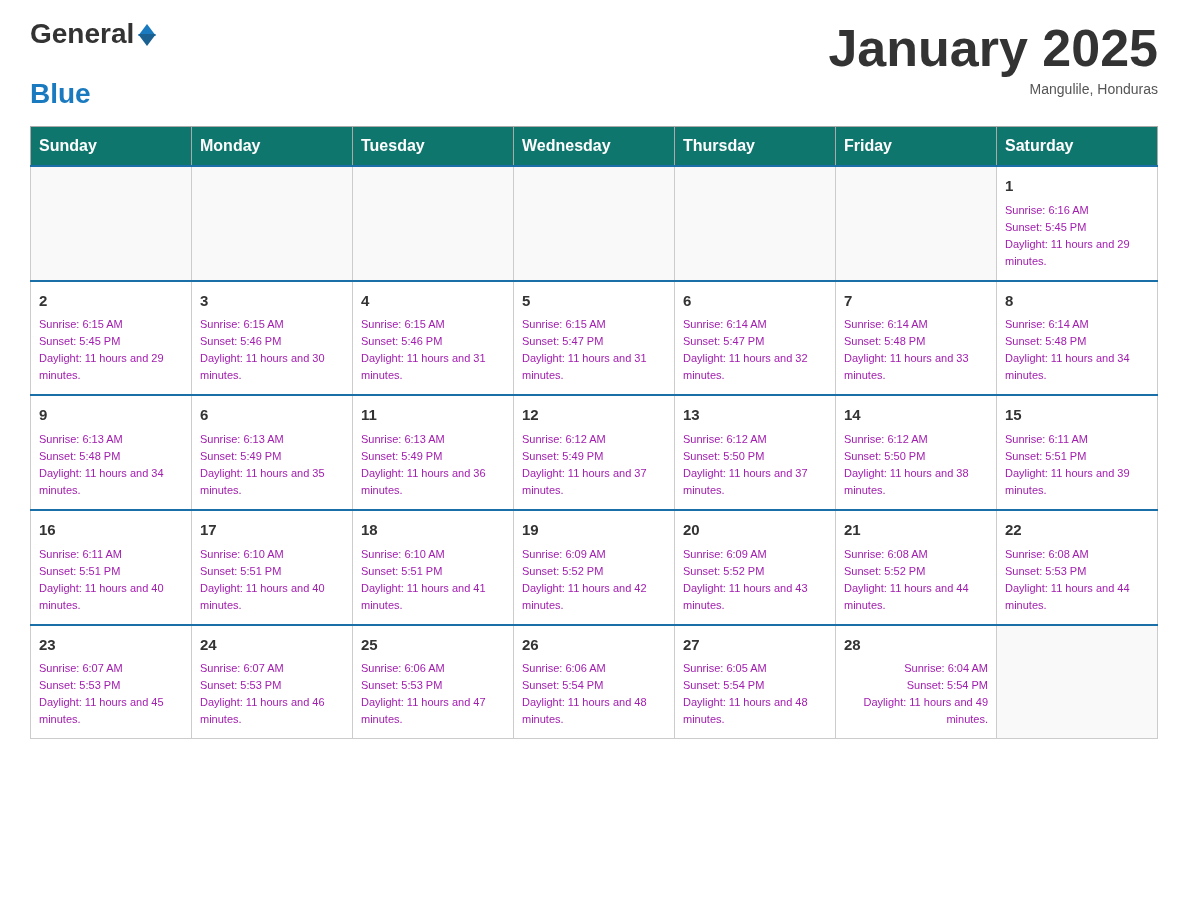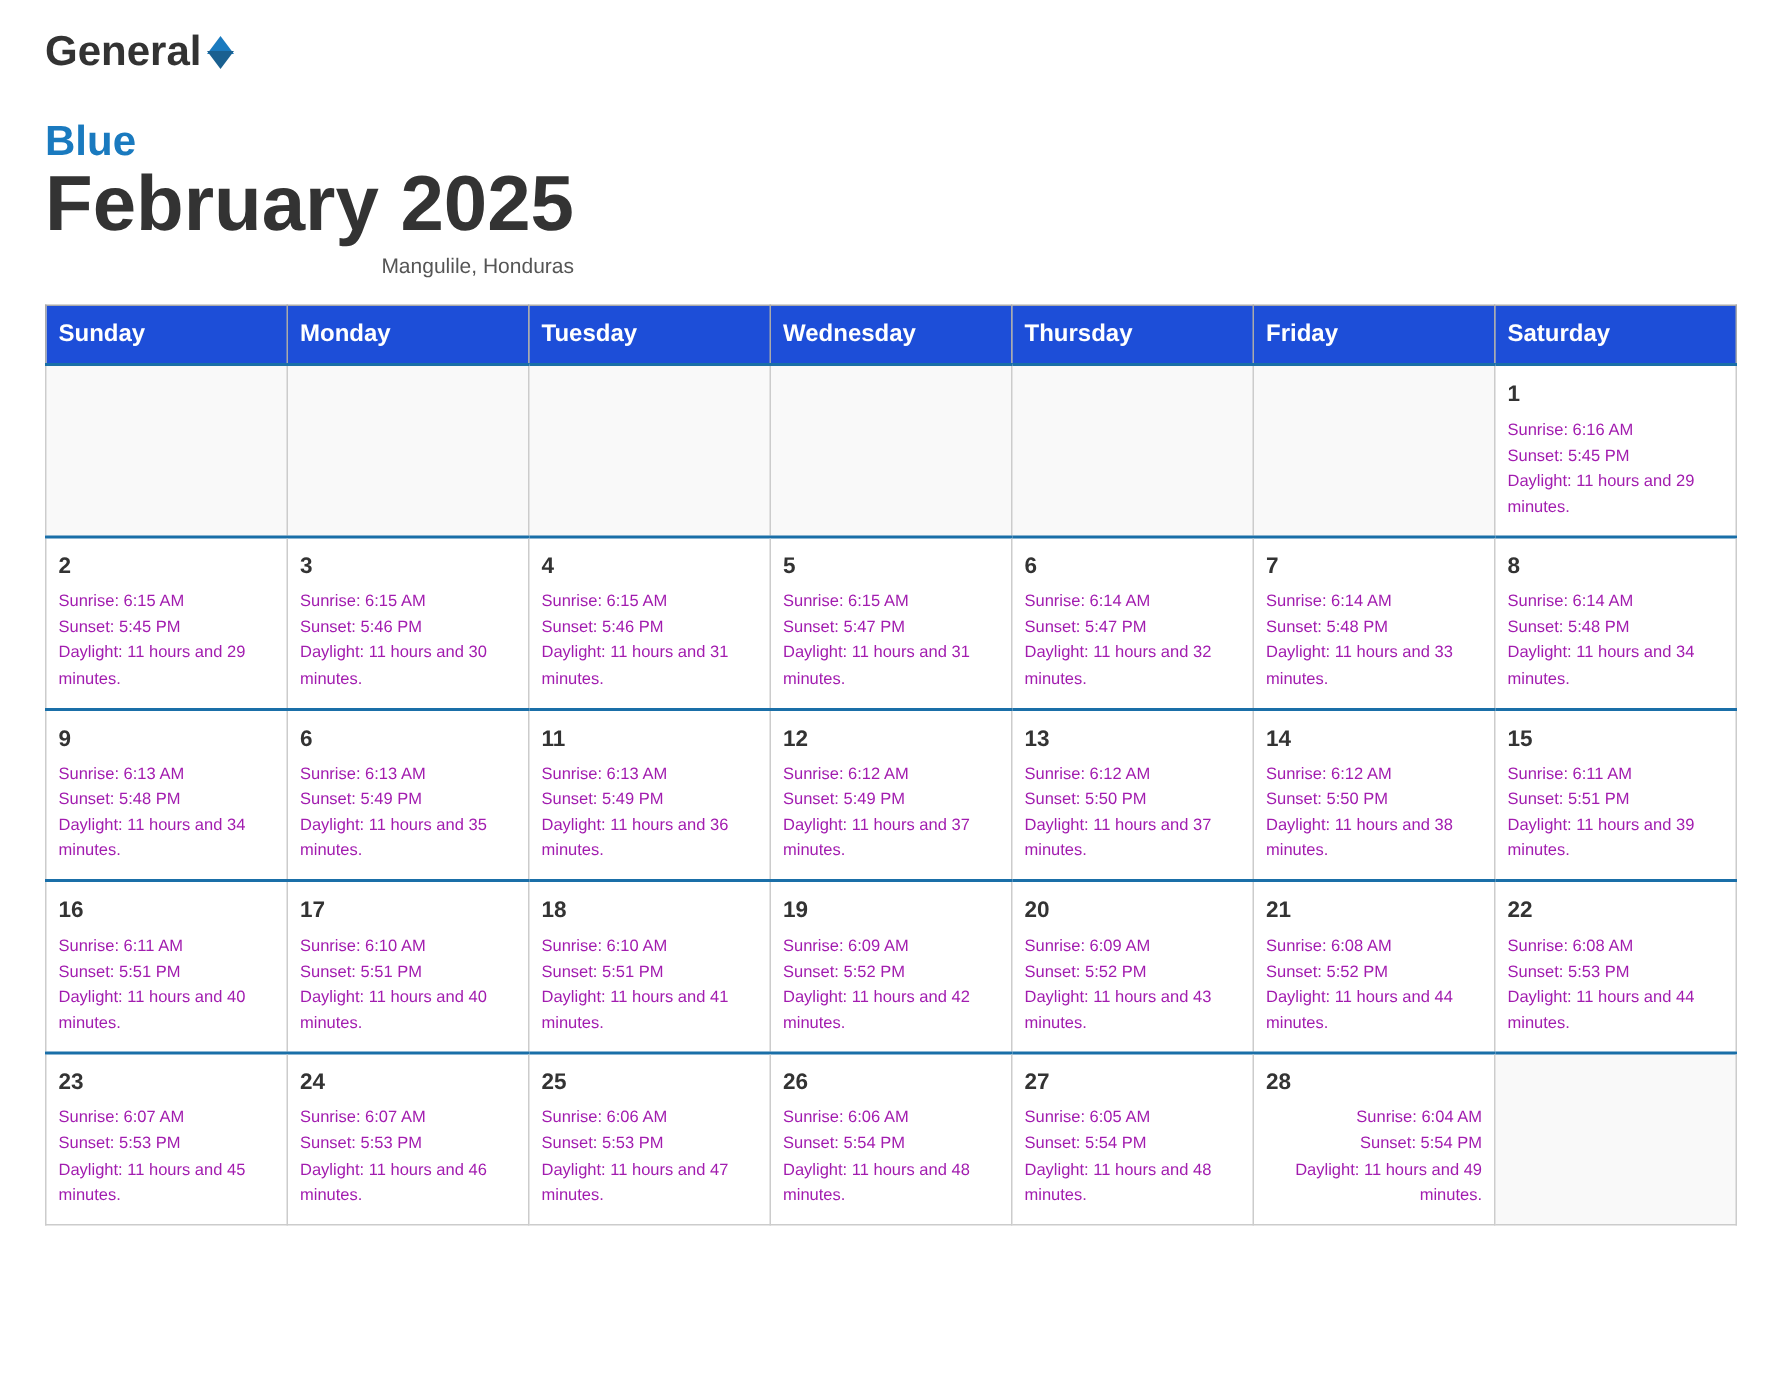--- a/index.html
+++ b/index.html
@@ -9,21 +9,20 @@
       color: #333;
       padding: 20px 30px;
       width: 1188px;
       min-height: 918px;
     }
     .header {
       display: flex;
       justify-content: space-between;
       align-items: flex-start;
       margin-bottom: 18px;
-      flex-direction: column;
     }
     .logo {
       display: flex;
       flex-direction: column;
       align-items: flex-start;
     }
     .logo-general {
       font-size: 28px;
       font-weight: bold;
       color: #333;
@@ -51,21 +50,21 @@
       font-size: 14px;
       color: #555;
       margin-top: 4px;
     }
     .calendar {
       width: 100%;
       border-collapse: collapse;
       border: 1px solid #aaa;
     }
     .calendar th {
-      background-color: #1d4ed8;
+      background-color: #0f766e;
       color: #fff;
       font-size: 16px;
       font-weight: bold;
       padding: 10px 8px;
       text-align: left;
       border: 1px solid #aaa;
     }
     .calendar td {
       vertical-align: top;
       padding: 8px 8px 10px 8px;
@@ -101,21 +100,21 @@
     <div style="display:flex; align-items:center;">
       <span class="logo-general">General</span>
       <div style="margin-left:4px; margin-top:2px;">
         <div style="width:0;height:0;border-left:9px solid transparent;border-right:9px solid transparent;border-bottom:12px solid #1a7abf; margin-bottom:-2px;"></div>
         <div style="width:0;height:0;border-left:9px solid transparent;border-right:9px solid transparent;border-top:12px solid #1a6090; margin-top:-2px;"></div>
       </div>
     </div>
     <span class="logo-blue">Blue</span>
   </div>
   <div class="title-block">
-    <div class="month-title">February 2025</div>
+    <div class="month-title">January 2025</div>
     <div class="location-title">Mangulile, Honduras</div>
   </div>
 </div>
 
 <table class="calendar">
   <thead>
     <tr>
     <th>Sunday</th>
         <th>Monday</th>
         <th>Tuesday</th>

